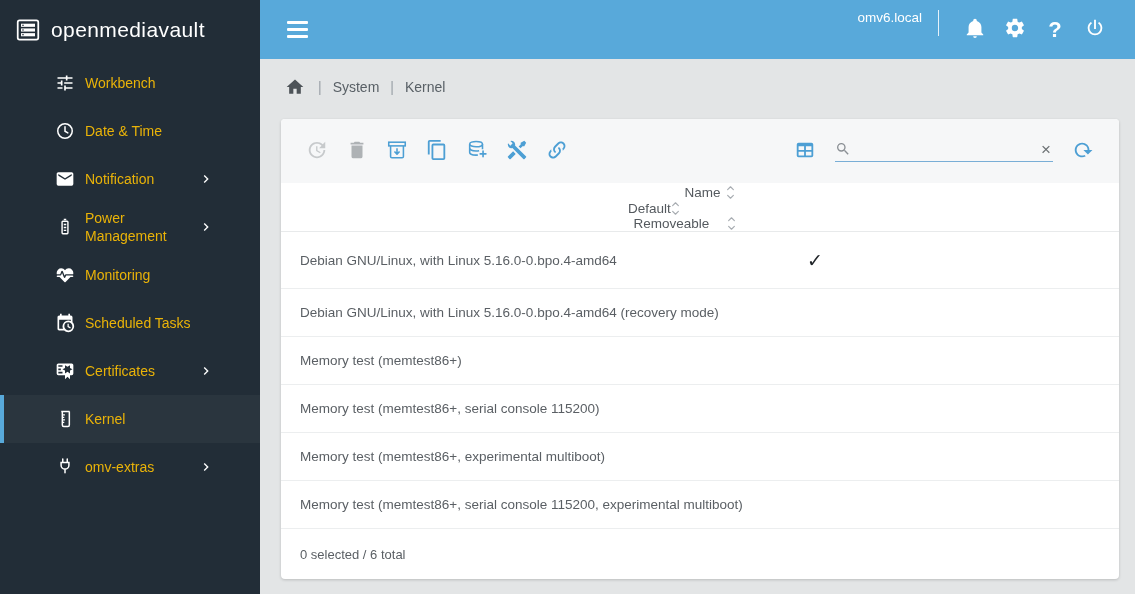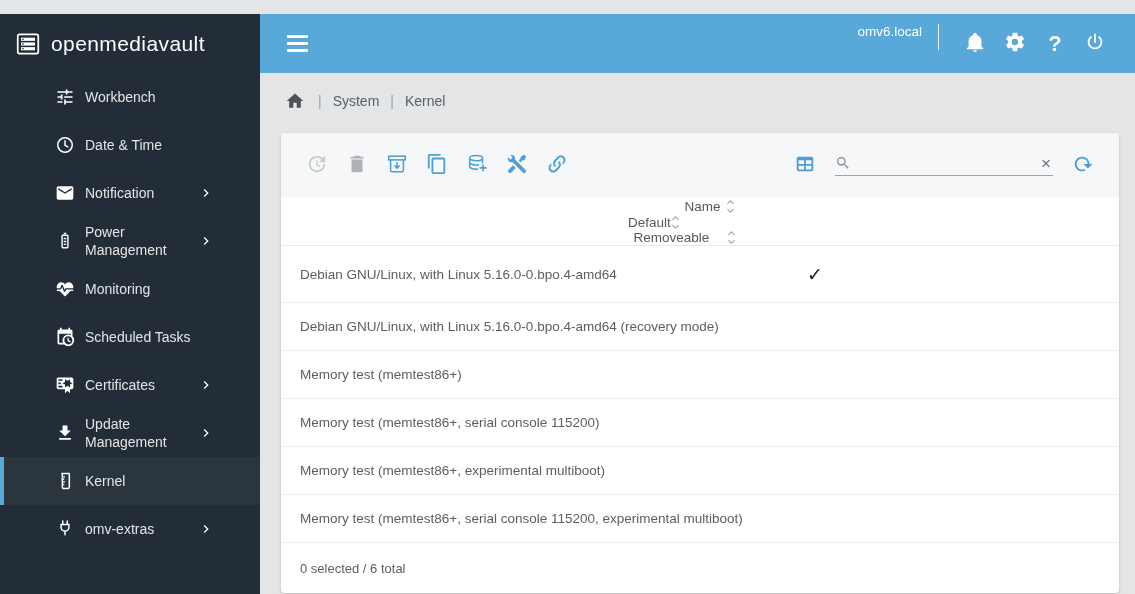--- a/index.html
+++ b/index.html
@@ -1,39 +1,39 @@
 <!DOCTYPE html>
 <html><head>
 <meta charset="utf-8">
 <style>
   * { box-sizing: border-box; margin: 0; padding: 0; }
   html,body { width:1135px; height:594px; overflow:hidden; }
   body { font-family:"Liberation Sans", sans-serif; background:#e3e5e6; }
 
-  .app { display:grid; grid-template-columns:260px 875px; grid-template-rows:59px 535px; width:1135px; height:420px;margin-top:14px; }
+  .app { display:grid; grid-template-columns:260px 875px; grid-template-rows:59px 535px; width:1135px; height:420px; }
 
   
   .logo-area { background:#222d37; display:flex; align-items:center; padding-left:14px; gap:9px; }
   .logo-text { color:#ffffff; font-size:21px; font-weight:400; letter-spacing:.4px; }
   .logo-icon svg { width:28px; height:28px; display:block; }
 
   
   .topbar { background:#58a9da; display:flex; align-items:center; justify-content:space-between; padding:0 20px 0 23px; }
   .hamburger { background:none; border:none; cursor:pointer; display:flex; flex-direction:column; gap:4px; padding:4px; }
   .hamburger i { display:block; width:21px; height:3px; background:#fff; border-radius:1px; }
   .topbar-right { display:flex; align-items:flex-start; }
   .hostname { color:#fff; font-size:13.5px; margin-right:16px; }
   .top-divider { width:1px; height:26px; background:rgba(255,255,255,.85); margin-right:16px; }
   .top-btn { background:none; border:none; cursor:pointer; width:40px; height:40px; display:flex; align-items:center; justify-content:center; color:#fff; }
   .top-btn svg { width:22px; height:22px; fill:currentColor; }
   .top-btn.q { font-size:22px; font-weight:700; font-family:"Liberation Sans", sans-serif; }
 
   
   .sidebar { background:#222d37; overflow:hidden; }
-  .side-item { position:relative; display:flex; align-items:center; min-height:48px; padding:0 46px 0 54px; cursor:pointer; color:#e5e5e5;justify-content:space-between; }
+  .side-item { position:relative; display:flex; align-items:center; min-height:48px; padding:0 46px 0 54px; cursor:pointer; color:#eab308;justify-content:space-between; }
   .side-item .side-icon { width:22px; height:22px; margin-right:9px; flex:none; display:flex; align-items:center; justify-content:center; color:#fff; }
   .side-item .side-icon svg { width:20px; height:20px; fill:currentColor; }
   .side-label { font-size:14px; line-height:18px; flex:1; }
   .side-chev { width:16px; height:16px; flex:none; margin-left:4px; color:#fff; }
   .side-chev svg { width:16px; height:16px; fill:currentColor; }
   .side-item.active { background:rgba(255,255,255,.04); }
   .side-item.active::before { content:""; position:absolute; left:0; top:0; bottom:0; width:4px; background:#58a9da; }
 
   
   .content { background:#e3e5e6; padding:0 16px 0 21px; overflow:hidden; }
@@ -192,31 +192,20 @@
         <span class="side-icon">
           <svg viewBox="0 0 24 24" width="20" height="20">
             <path fill="currentColor" d="M4,3C2.89,3 2,3.89 2,5V15A2,2 0 0,0 4,17H12V22L15,19L18,22V17H20A2,2 0 0,0 22,15V5C22,3.89 21.1,3 20,3H4M12,5L15,7L18,5V8.5L21,10L18,11.5V15L15,13L12,15V11.5L9,10L12,8.5V5M4,5H9V7H4V5M4,9H7V11H4V9M4,13H9V15H4V13Z"></path>
           </svg>
         </span>
         <span class="side-label">Certificates</span>
         <span class="side-chev"><svg viewBox="0 0 24 24" width="16" height="16">
             <path fill="currentColor" d="M8.59,16.59L13.17,12L8.59,7.41L10,6L16,12L10,18L8.59,16.59Z"></path>
           </svg></span>
       </div>
-      <div class="side-item">
-        <span class="side-icon">
-          <svg viewBox="0 0 24 24" width="20" height="20">
-            <path fill="currentColor" d="M5,20H19V18H5M19,9H15V3H9V9H5L12,16L19,9Z"></path>
-          </svg>
-        </span>
-        <span class="side-label">Update Management</span>
-        <span class="side-chev"><svg viewBox="0 0 24 24" width="16" height="16">
-            <path fill="currentColor" d="M8.59,16.59L13.17,12L8.59,7.41L10,6L16,12L10,18L8.59,16.59Z"></path>
-          </svg></span>
-      </div>
       <div class="side-item active">
         <span class="side-icon">
           <svg viewBox="0 0 24 24" width="20" height="20">
             <g fill="none" stroke="currentColor" stroke-width="1.8">
               <path d="M7.5 3h10M8.8 3v16.3A1.7 1.7 0 0 0 10.5 21h5a1.7 1.7 0 0 0 1.7-1.7V3"></path>
               <path d="M8.8 7h3.1M8.8 10h2.3M8.8 13h3.1M8.8 16h2.3" stroke-width="1.4"></path>
             </g>
           </svg>
         </span>
         <span class="side-label">Kernel</span>

